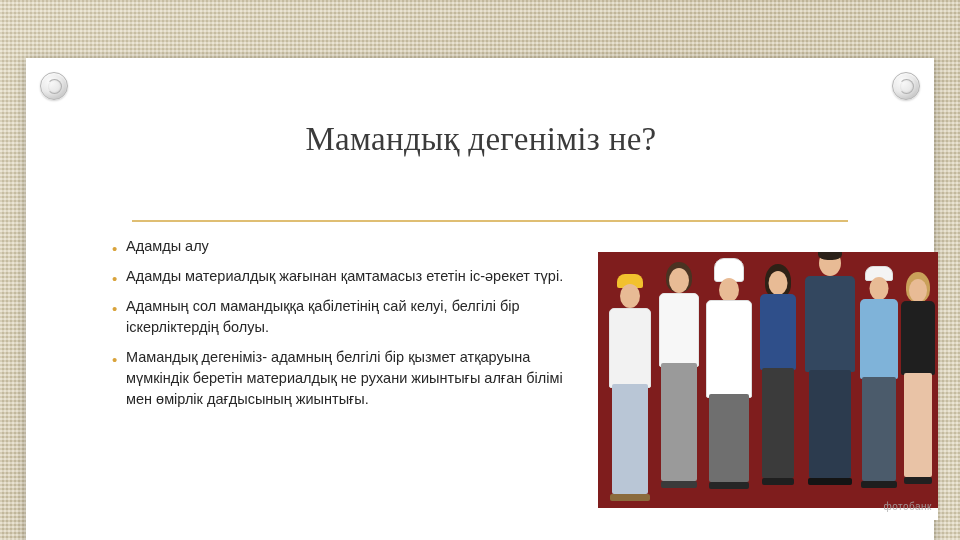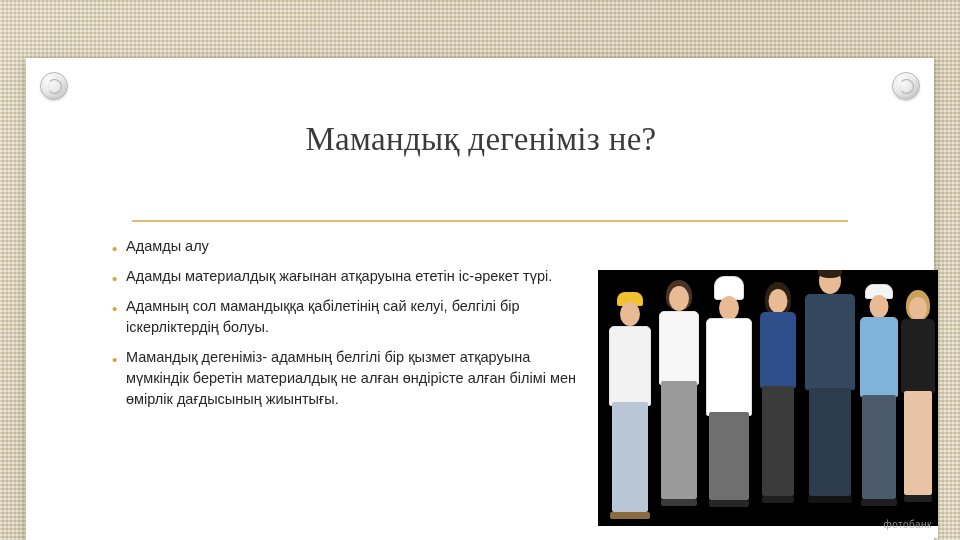--- a/index.html
+++ b/index.html
@@ -105,24 +105,24 @@
     font-family: "Liberation Sans", sans-serif;
     font-size: 14.5px;
     line-height: 1.45;
     color: #272727;
   }
 
   
   #photo {
     position: absolute;
     left: 572px;
-    top: 212px;
+    top: 194px;
     width: 340px;
     height: 268px;
-    background: #000000;
+    background: #7f1d1d;
     overflow: hidden;
   }
   #photo .ground {
     position: absolute;
     left: 0;
     right: 0;
     bottom: 0;
     height: 12px;
     background: #ffffff;
   }
@@ -195,29 +195,29 @@
   <div id="title">Мамандық дегеніміз не?</div>
   <div id="title-rule"></div>
 
   <div id="bullets">
     <div class="bullet">
       <span class="bullet-dot">•</span>
       <span class="bullet-text">Адамды алу</span>
     </div>
     <div class="bullet">
       <span class="bullet-dot">•</span>
-      <span class="bullet-text">Адамды материалдық жағынан атқаруына ететін іс-әрекет түрі.</span>
+      <span class="bullet-text">Адамды материалдық жағынан қамтамасыз ететін іс-әрекет түрі.</span>
     </div>
     <div class="bullet">
       <span class="bullet-dot">•</span>
       <span class="bullet-text">Адамның сол мамандыққа қабілетінің сай келуі, белгілі бір іскерліктердің болуы.</span>
     </div>
     <div class="bullet">
       <span class="bullet-dot">•</span>
-      <span class="bullet-text">Мамандық дегеніміз- адамның белгілі бір қызмет атқаруына мүмкіндік беретін материалдық не алған өндірісте алған білімі мен өмірлік дағдысының жиынтығы.</span>
+      <span class="bullet-text">Мамандық дегеніміз- адамның белгілі бір қызмет атқаруына мүмкіндік беретін материалдық не рухани жиынтығы алған білімі мен өмірлік дағдысының жиынтығы.</span>
     </div>
   </div>
 
   <div id="photo">
 
     <div class="person" style="left:8px; width:48px; height:238px;">
       <div class="hat" style="top:0; width:26px; height:14px; background:#f2c12e;"></div>
       <div class="head" style="top:10px; width:20px; height:24px;"></div>
       <div class="body" style="top:34px; width:40px; height:78px; background:#f2f2f2; border:1px solid #e2e2e2;"></div>
       <div class="legs" style="top:110px; width:36px; height:110px; background:#b9c6d6;"></div>

